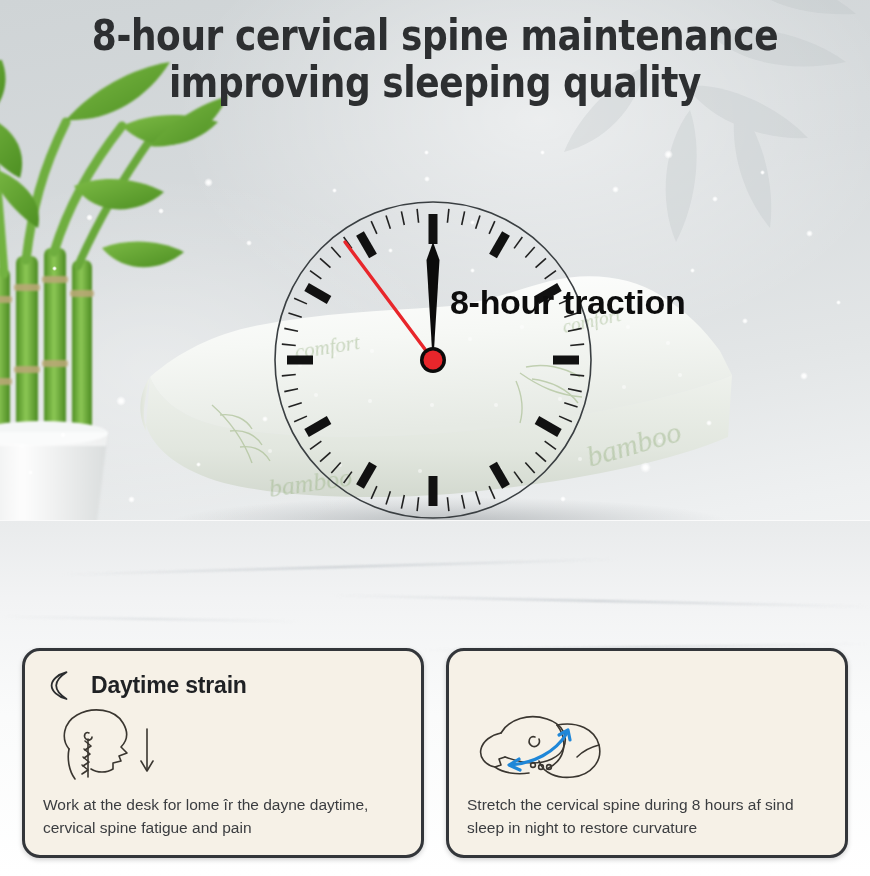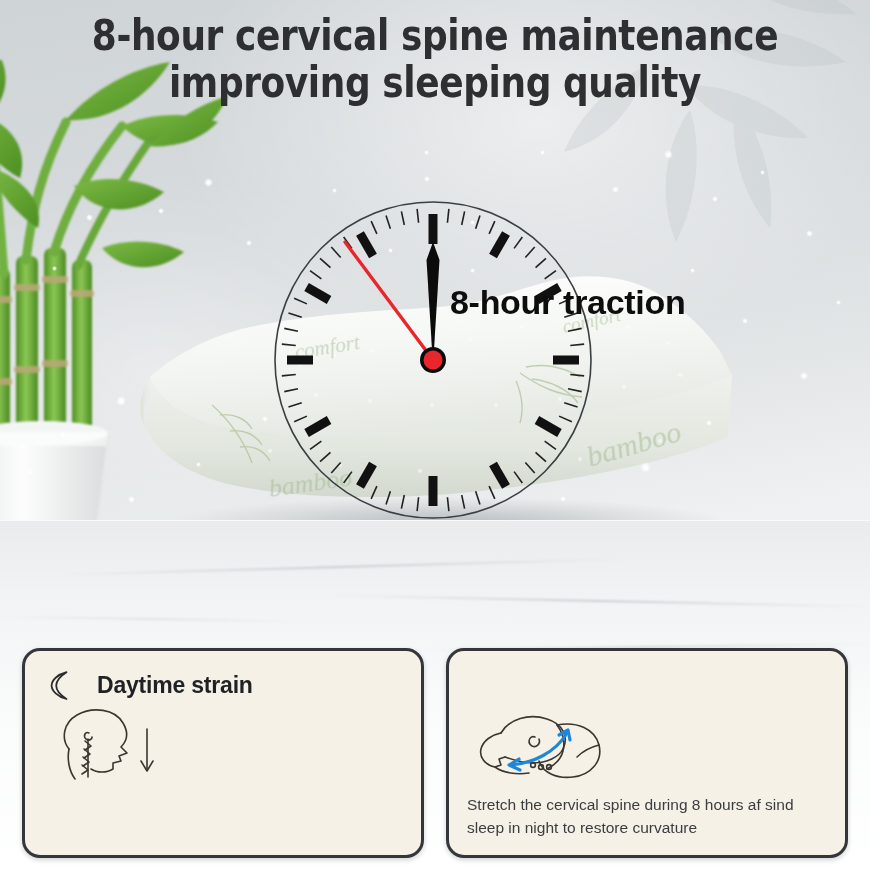--- a/index.html
+++ b/index.html
@@ -162,21 +162,21 @@
     border-radius: 18px;
     box-sizing: border-box;
     padding: 14px 18px 16px 18px;
     height: 210px;
     position: relative;
     box-shadow: 0 2px 5px rgba(0,0,0,.18);
   }
   .card-head {
     display: flex;
     align-items: center;
-    gap: 20px;
+    gap: 14px;
     height: 40px;
   }
   .card-icon {
     width: 34px;
     height: 34px;
     flex: 0 0 34px;
     display: block;
   }
   .card-title {
     font-size: 23px;
@@ -614,20 +614,21 @@
           <path d="M37 46 L43 51 L37 55"></path>
           <path d="M36 54 L42 59 L36 63"></path>
           <path d="M35 62 L41 67 L35 71"></path>
           <path d="M41 36 L41 74"></path>
 
           <path d="M100 26 L100 66"></path>
           <path d="M94 58 L100 68 L106 58"></path>
         </g>
       </svg>
 
+      <div class="card-body">Work at the desk for lome îr the dayne daytime, cervical spine fatigue and pain</div>
     </div>
 
     <div class="card">
 
       <svg class="card-art wide" viewBox="0 0 185 80">
         <g fill="none" stroke="#3a3630" stroke-width="1.6" stroke-linecap="round" stroke-linejoin="round">
 
           <path d="M30 30 C20 32, 12 38, 10 46 C8 54, 14 62, 24 64
                    L30 62 L28 56 L34 54"></path>
           <path d="M30 30 C38 16, 58 10, 76 16 C92 21, 98 34, 92 46

